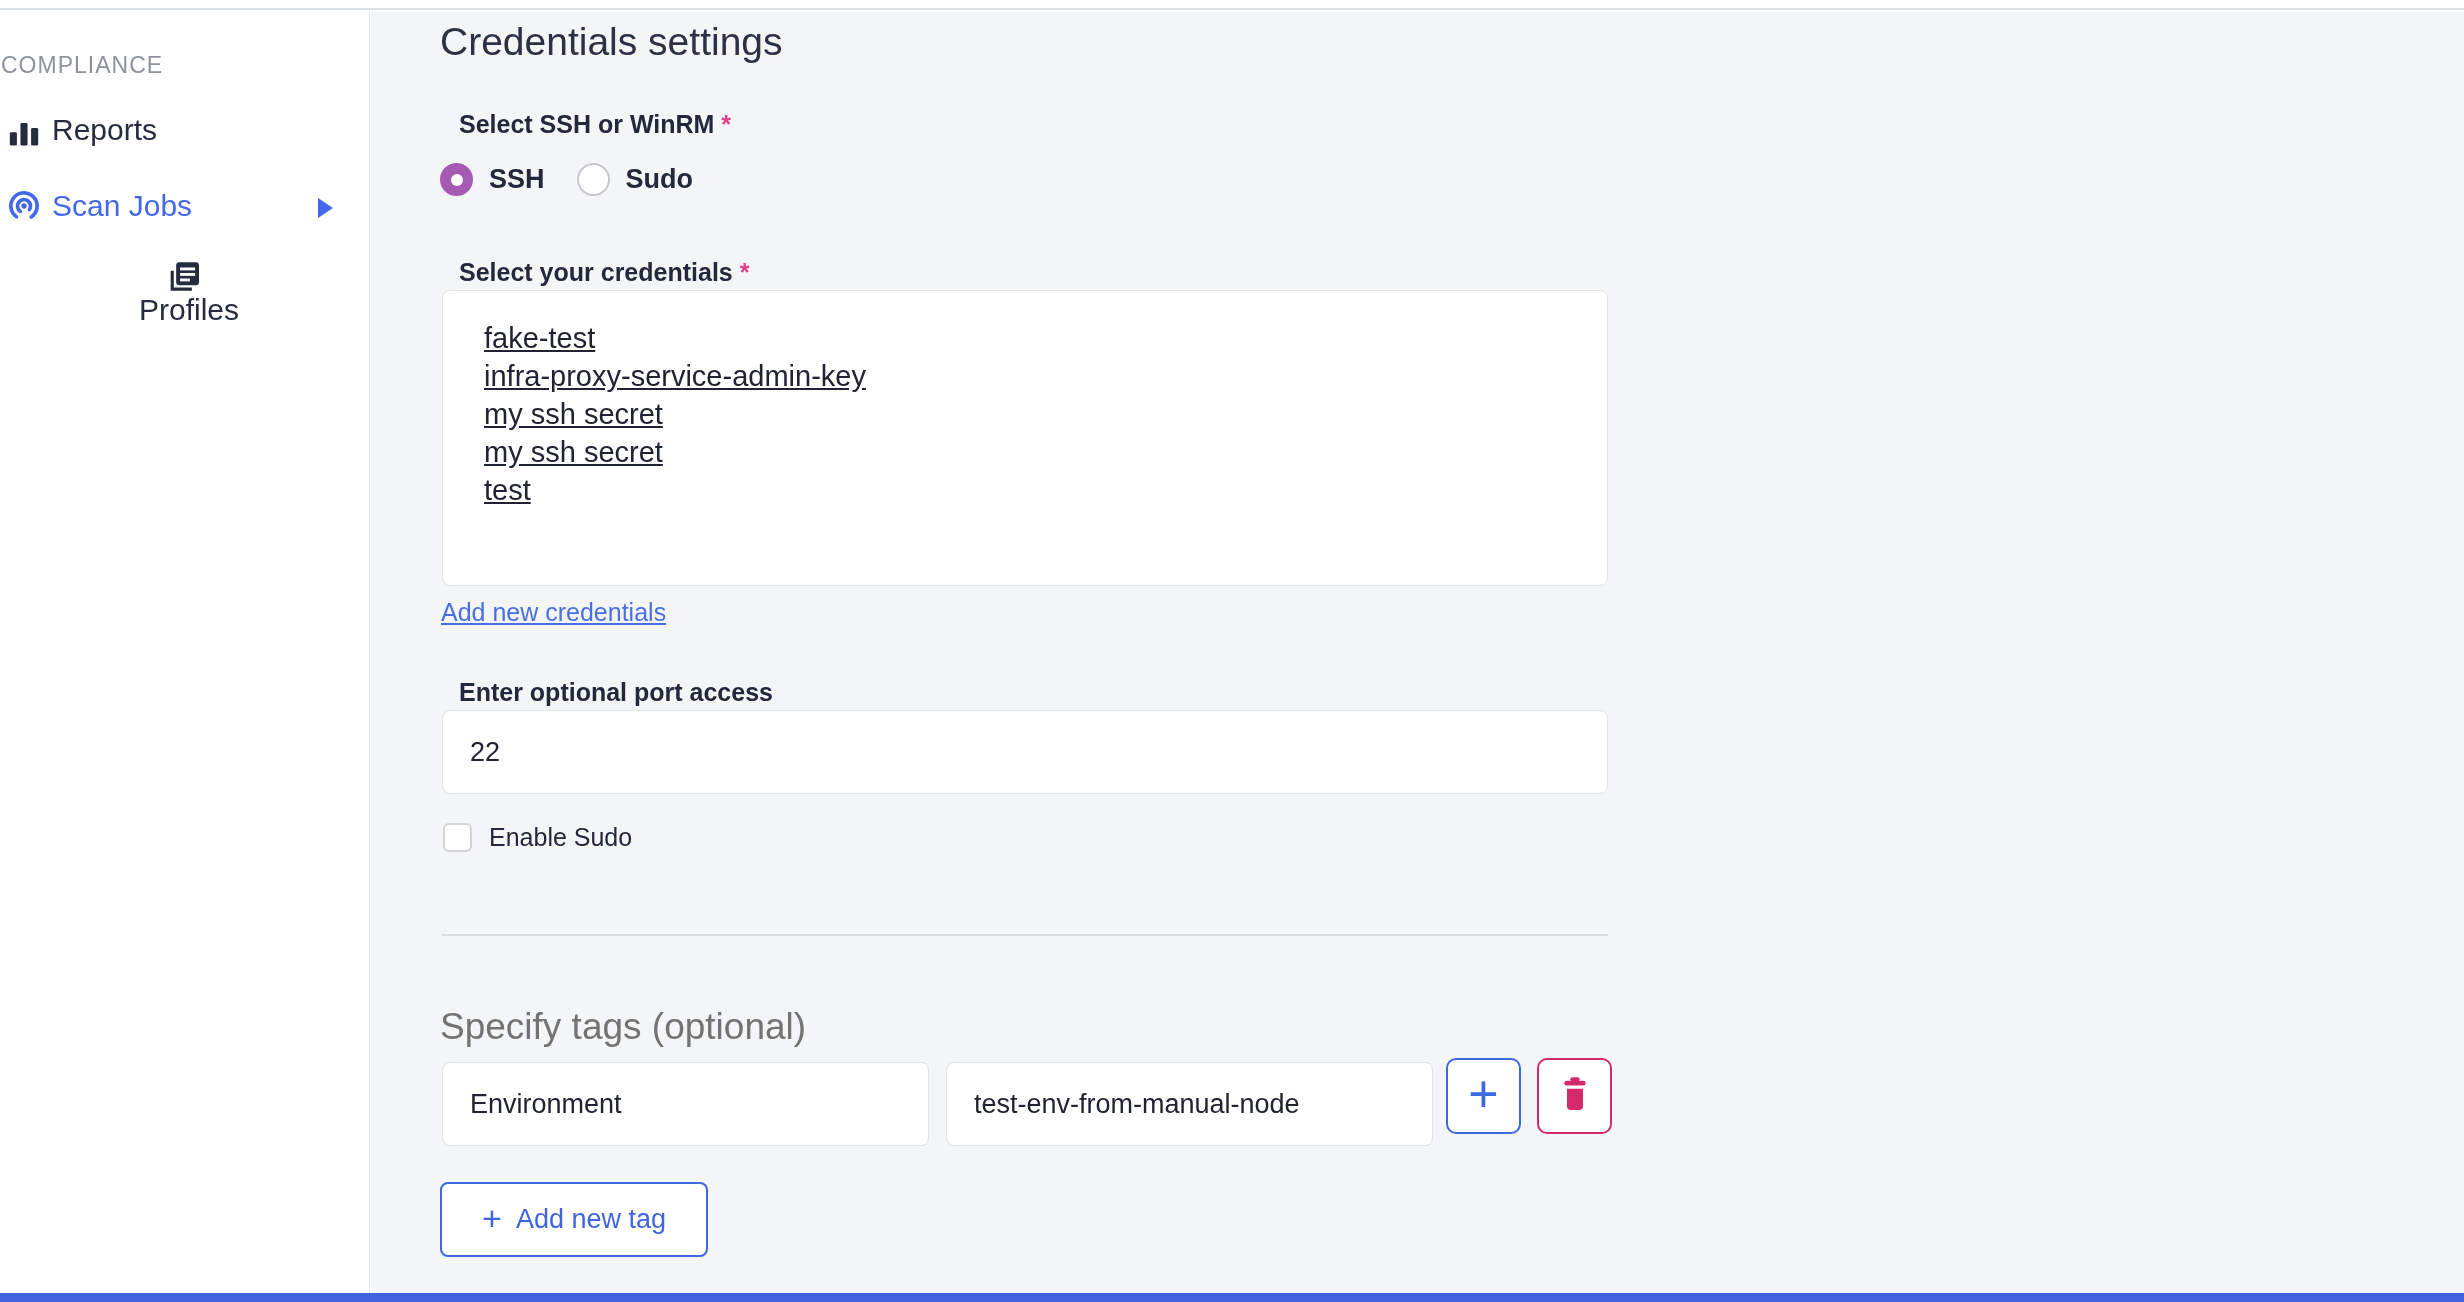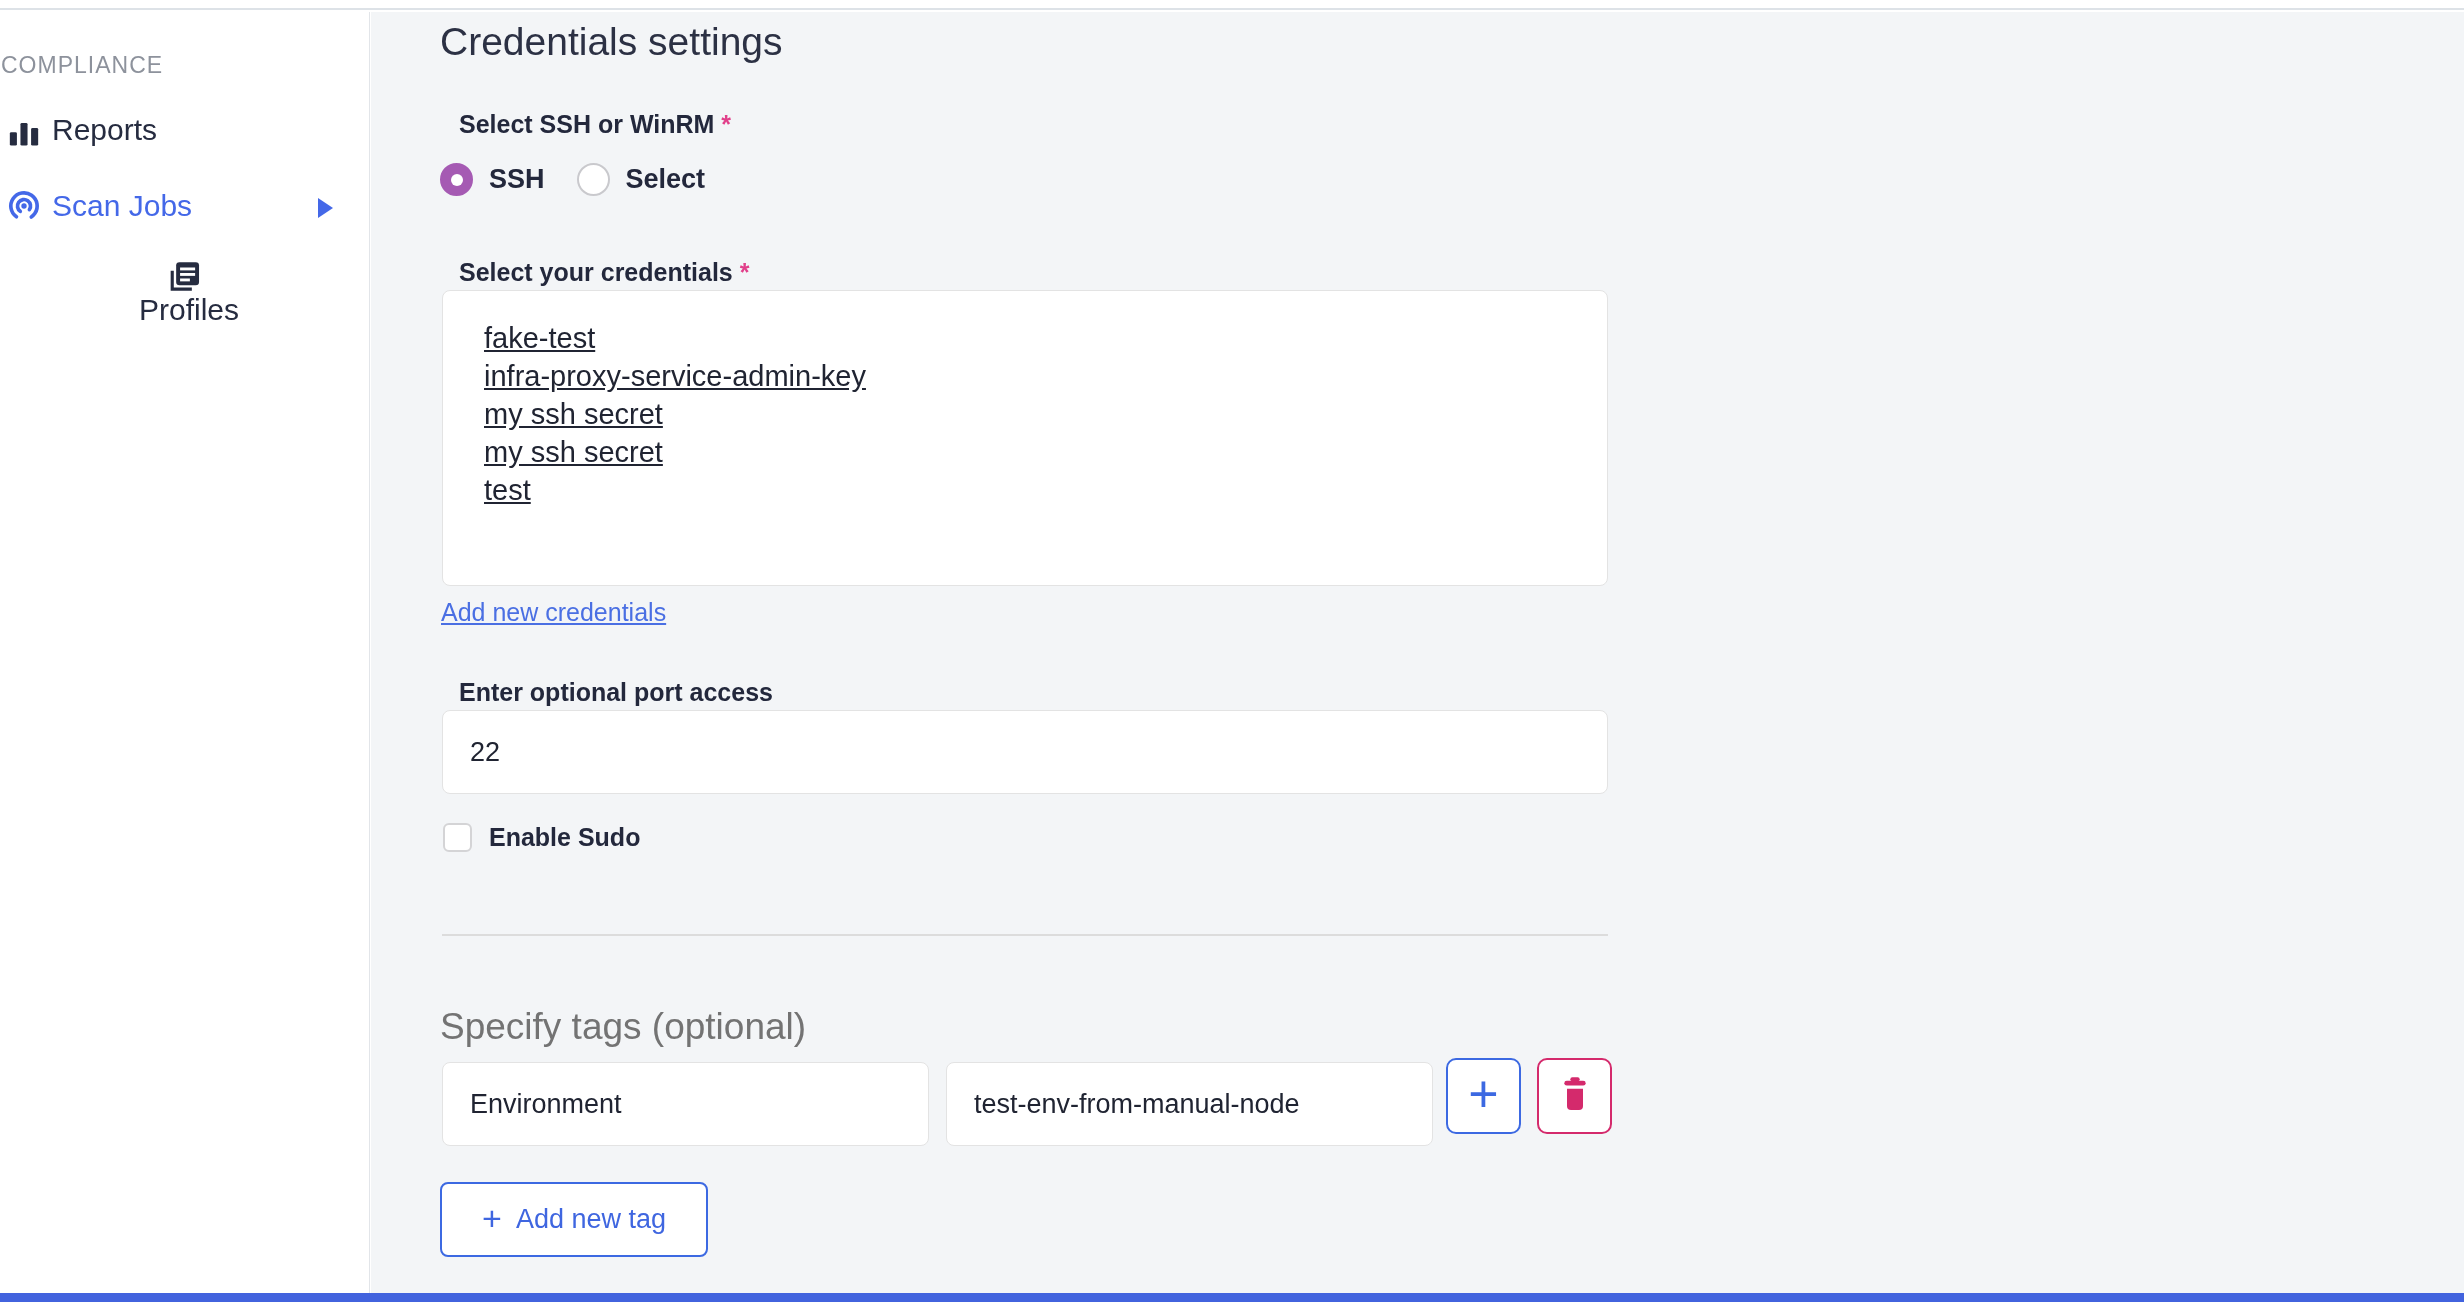--- a/index.html
+++ b/index.html
@@ -105,21 +105,21 @@
     font-size: 27px; color: #202432; display: flex; align-items: center; padding-left: 27px;
   }
   .port-input { left: 71px; top: 698px; width: 1166px; height: 84px; }
 
   
   .checkbox-row { position: absolute; left: 72px; top: 811px; display: flex; align-items: center; cursor: pointer; }
   .checkbox-box {
     width: 29px; height: 29px; background: #ffffff;
     border: 2px solid #d4d4d6; border-radius: 6px;
   }
-  .checkbox-label { margin-left: 17px; font-size: 25px; font-weight: 700; color: #23283c; }
+  .checkbox-label { margin-left: 17px; font-size: 25px; font-weight: 400; color: #23283c; }
 
   .divider {
     position: absolute; left: 71px; top: 922px; width: 1166px; height: 0;
     border-top: 2px solid #dcdcdc;
   }
   .tags-title {
     position: absolute; left: 69px; top: 962px;
     font-size: 37px; font-weight: 400; color: #737373; margin-top: 32px;
   }
   .tag-key-input   { left: 71px;  top: 1050px; width: 487px; height: 84px; }
@@ -205,21 +205,21 @@
     </div>
 
     <div class="radio-row">
       <div class="radio-option">
         <span class="radio-circle checked"></span>
         <span class="radio-label">SSH</span>
       </div>
       <div class="radio-gap"></div>
       <div class="radio-option">
         <span class="radio-circle"></span>
-        <span class="radio-label">Select</span>
+        <span class="radio-label">Sudo</span>
       </div>
     </div>
 
     <div class="field-label label-credentials">
       <span>Select your credentials</span>
       <span class="required">*</span>
     </div>
 
     <div class="listbox">
       <div class="list-option">fake-test</div>

